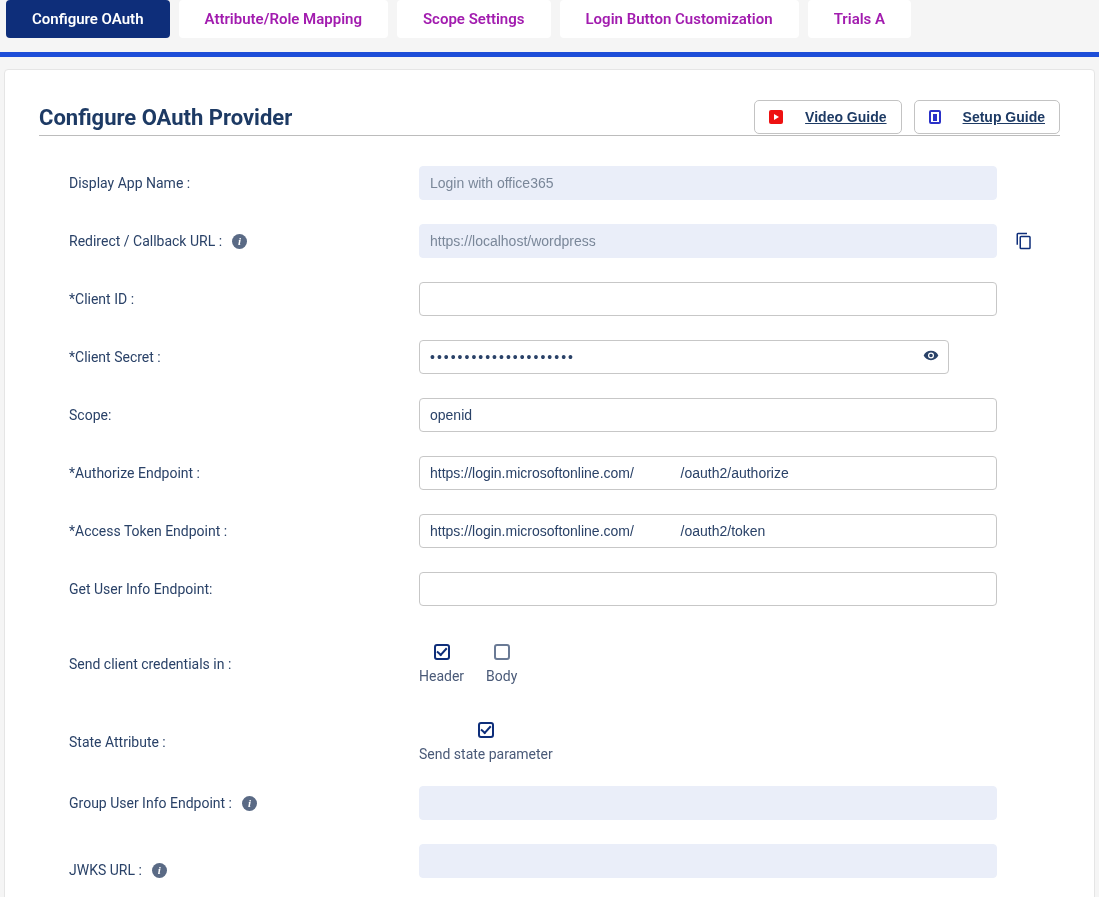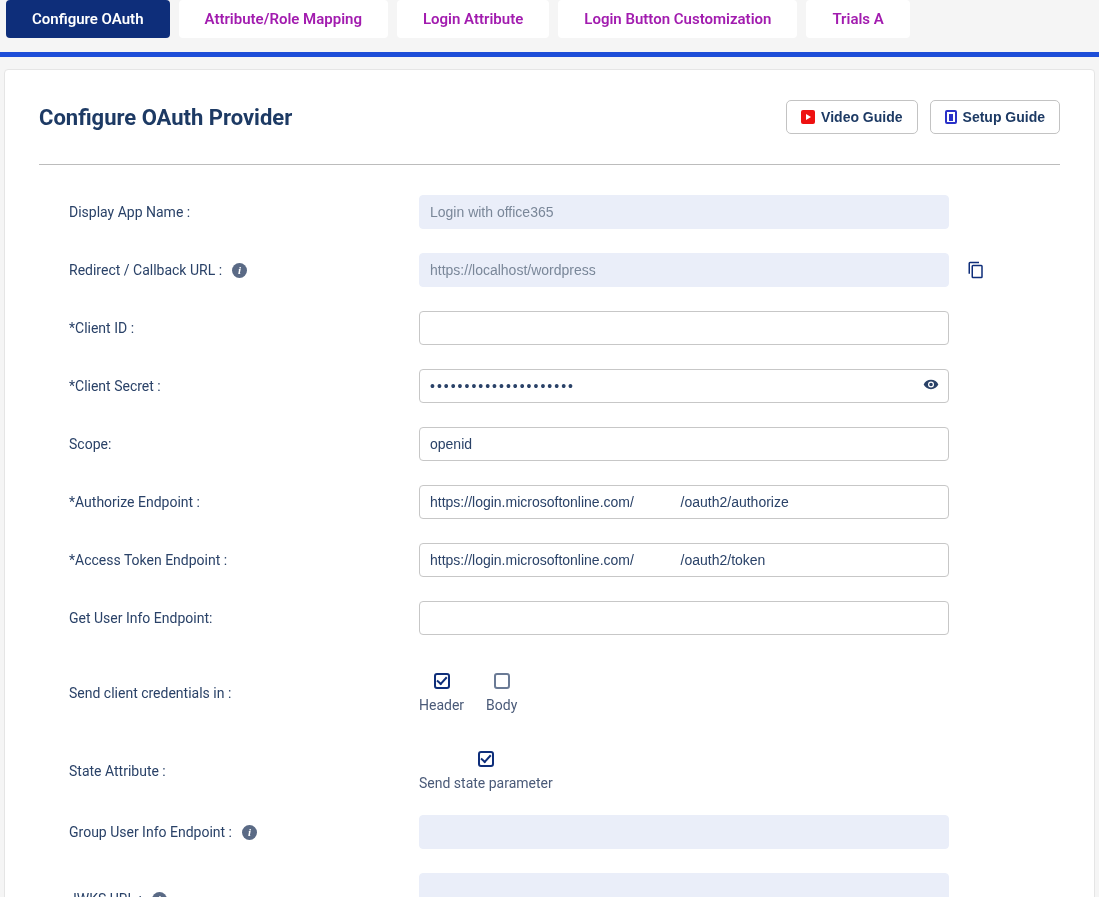--- a/index.html
+++ b/index.html
@@ -34,61 +34,62 @@
     background: #fff;
     border: 1px solid #e5e5e5;
     border-radius: 4px;
     margin: 12px 4px 0 4px;
     padding: 30px 34px 30px 34px;
   }
   .header-row {
     display: flex;
     align-items: center;
     justify-content: space-between;
-    padding-bottom: 30px;
+    padding-bottom: 1px;
     border-bottom: 1px solid #bcbcbc;
   }
   .page-title {
     font-size: 22px;
     font-weight: 700;
     color: #1d3a64;
   }
   .guide-buttons { display: flex; gap: 12px; }
   .guide-btn {
     border: 1px solid #c3c3c3;
     border-radius: 5px;
     background: #fff;
     padding: 8px 14px;
     font-weight: 600;
     color: #1d3a64;
     cursor: pointer;
     display: inline-flex;
     align-items: center;
-    gap: 6px;
-    font-size: 14px;
+    gap: 22px;
+    font-size: 14px;
+    text-decoration: underline;
   }
   .vglyph { width: 14px; height: 14px; display: inline-block; background: #e11; border-radius: 2px; position: relative; }
   .vglyph::after { content: ""; position: absolute; left: 5px; top: 3.5px; border-left: 5px solid #fff; border-top: 3.5px solid transparent; border-bottom: 3.5px solid transparent; }
   .sglyph { width: 12px; height: 14px; display: inline-block; border: 2px solid #2a31c8; border-radius: 2px; position: relative; }
   .sglyph::after { content: ""; position: absolute; left: 2px; top: 2px; width: 4px; height: 7px; background: #2a31c8; }
   .form { padding: 30px 0 0 30px; }
   .form-row {
     display: flex;
     align-items: center;
     margin-bottom: 24px;
   }
   .label-col {
     width: 350px;
     color: #2a4268;
     font-size: 14px;
   }
   .label-flex { display: inline-flex; align-items: center; gap: 10px; }
   .field-col { flex: 1; display: flex; align-items: center; gap: 18px; }
   .input {
-    width: 530px;
+    width: 578px;
     height: 34px;
     border: 1px solid #c7c7c7;
     border-radius: 4px;
     padding: 0 10px;
     font-size: 14px;
     color: #2a4268;
     background: #fff;
   }
   .input.readonly { background: #eaeef9; color: #7a8799; border-color: #eaeef9; }
   .input.hasblur { color: #c9c9c9; }
@@ -124,21 +125,21 @@
   }
   .highlight-box .label-col { width: 340px; }
   .form-gap { height: 14px; }
 </style>
 </head>
 <body>
 
 <div class="tabs">
   <div class="tab active">Configure OAuth</div>
   <div class="tab">Attribute/Role Mapping</div>
-  <div class="tab">Login Attribute</div>
+  <div class="tab">Scope Settings</div>
   <div class="tab">Login Button Customization</div>
   <div class="tab">Trials A</div>
 </div>
 
 <div class="page">
 
   <div class="header-row">
     <h1 class="page-title">Configure OAuth Provider</h1>
     <div class="guide-buttons">
       <button class="guide-btn">

